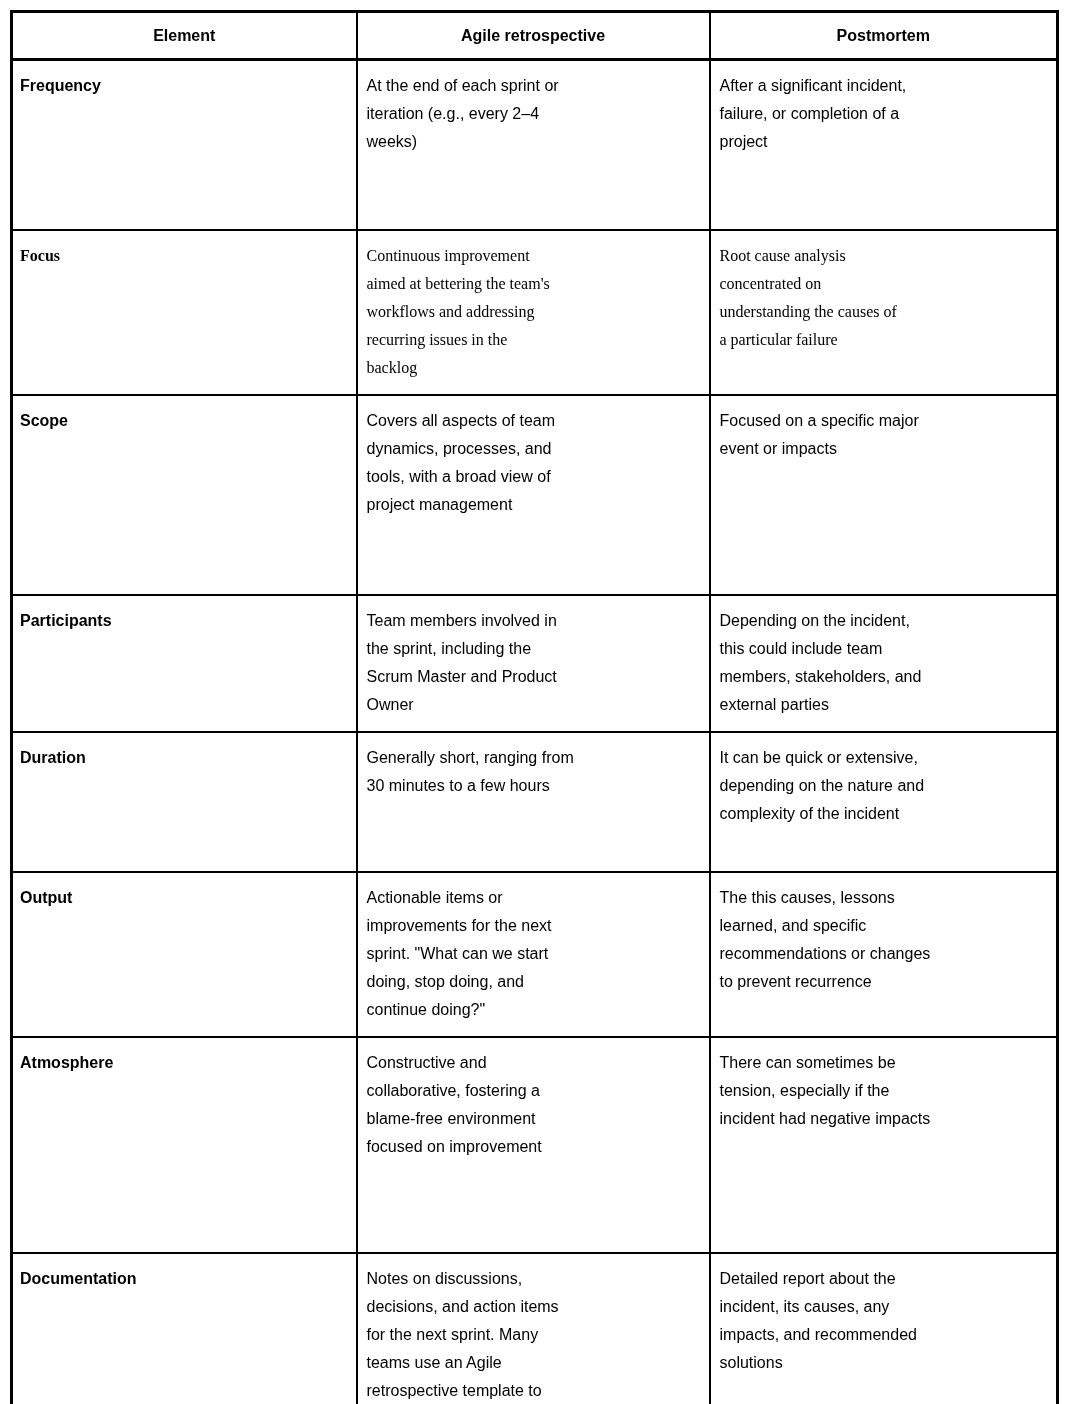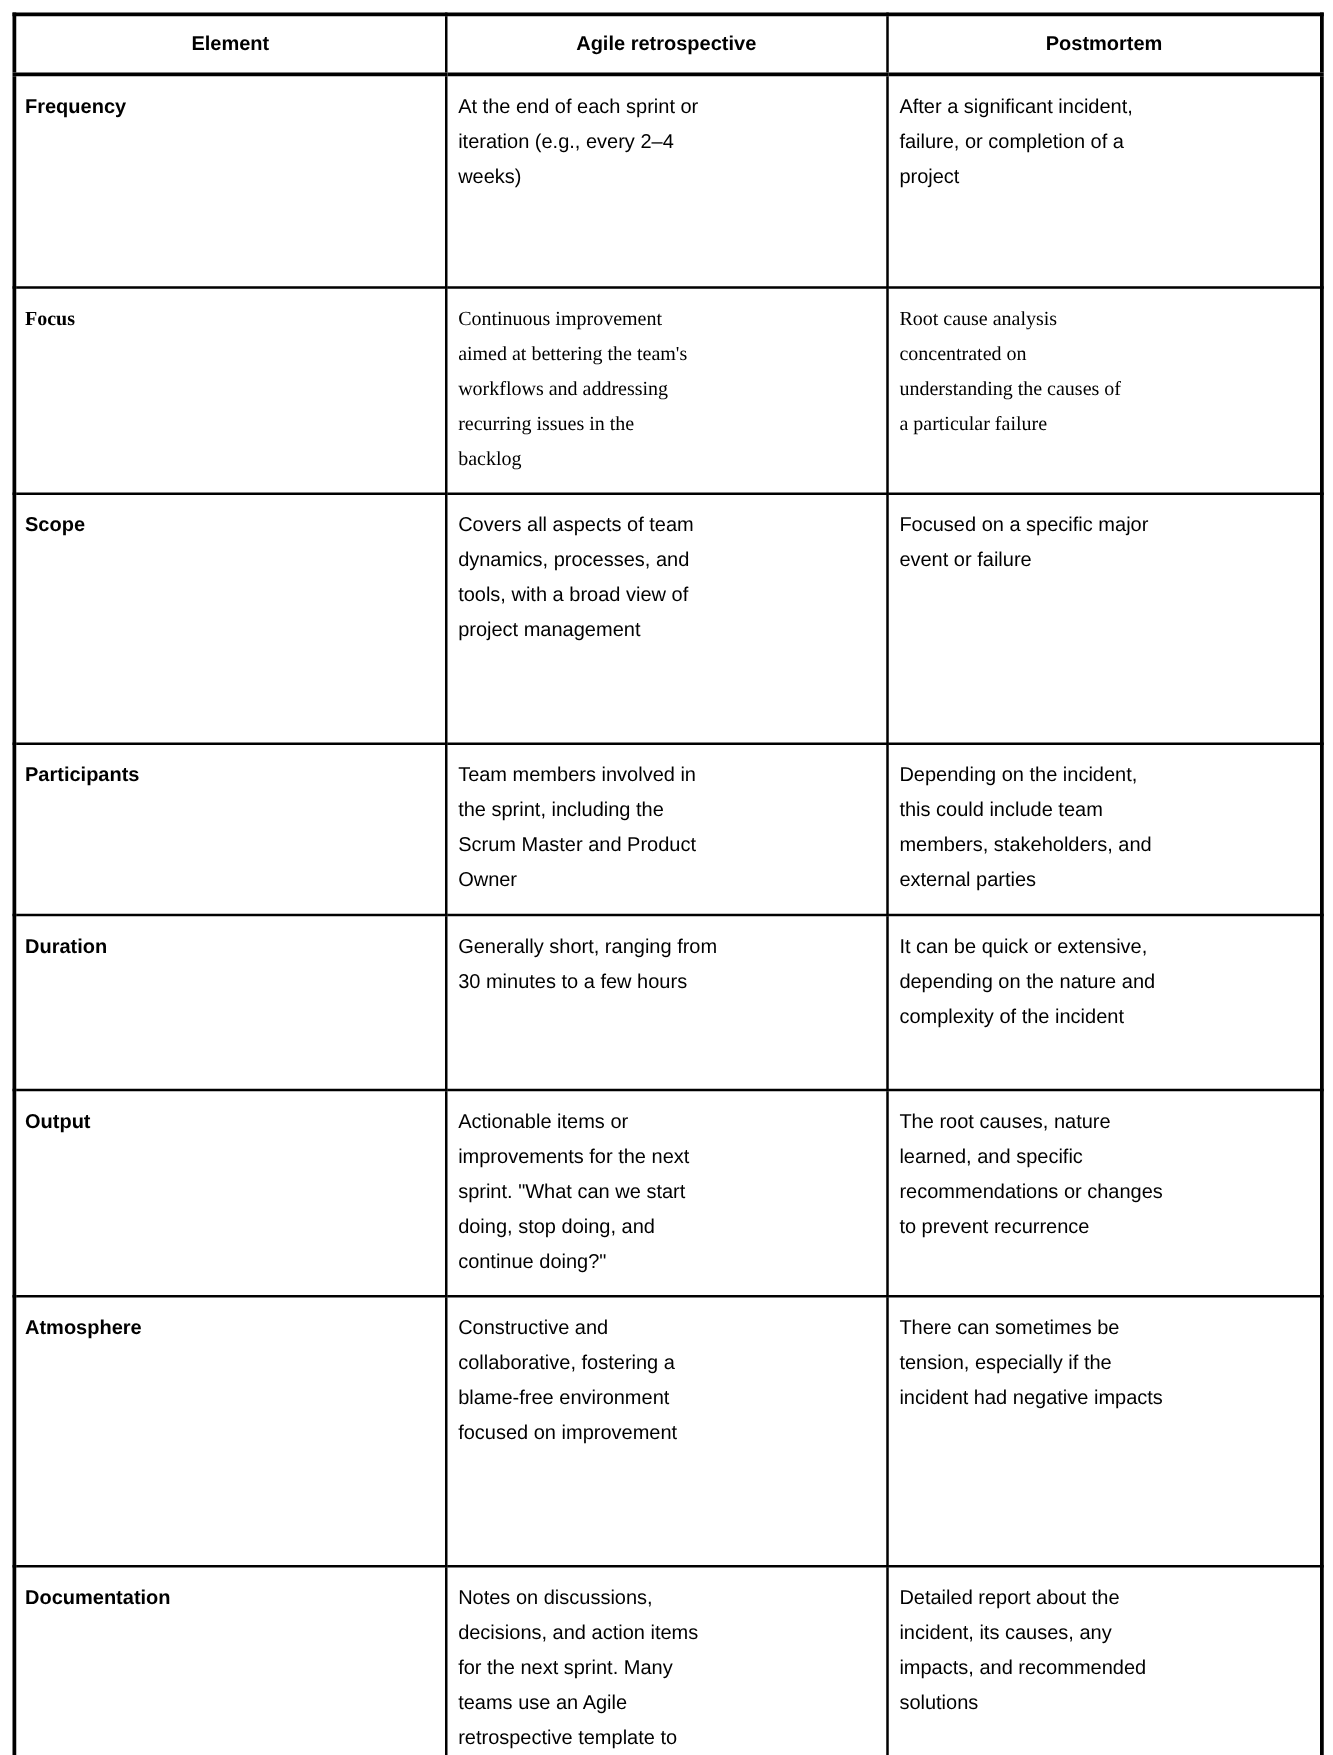--- a/index.html
+++ b/index.html
@@ -104,21 +104,21 @@
 understanding the causes of
 a particular failure</td>
       </tr>
       <tr>
         <td class="label">Scope</td>
         <td>Covers all aspects of team
 dynamics, processes, and
 tools, with a broad view of
 project management</td>
         <td>Focused on a specific major
-event or failure</td>
+event or impacts</td>
       </tr>
       <tr>
         <td class="label">Participants</td>
         <td>Team members involved in
 the sprint, including the
 Scrum Master and Product
 Owner</td>
         <td>Depending on the incident,
 this could include team
 members, stakeholders, and
@@ -132,21 +132,21 @@
 depending on the nature and
 complexity of the incident</td>
       </tr>
       <tr>
         <td class="label">Output</td>
         <td>Actionable items or
 improvements for the next
 sprint. "What can we start
 doing, stop doing, and
 continue doing?"</td>
-        <td>The root causes, nature
+        <td>The this causes, lessons
 learned, and specific
 recommendations or changes
 to prevent recurrence</td>
       </tr>
       <tr>
         <td class="label">Atmosphere</td>
         <td>Constructive and
 collaborative, fostering a
 blame-free environment
 focused on improvement</td>

